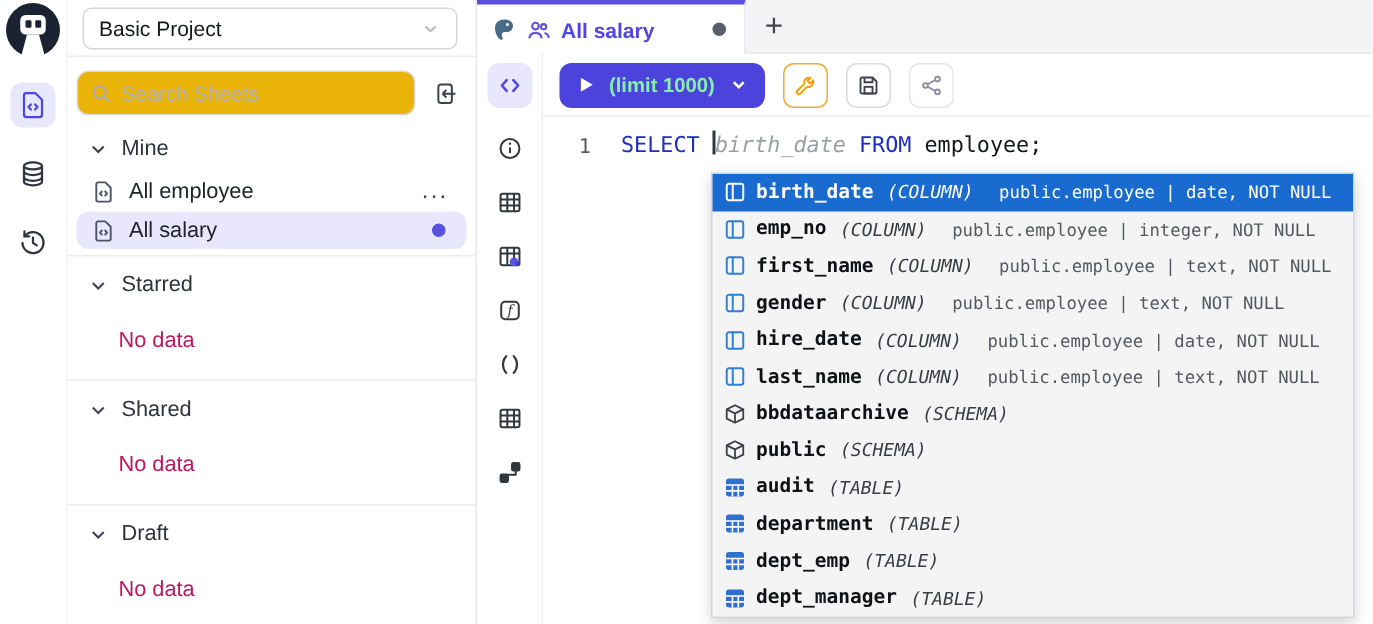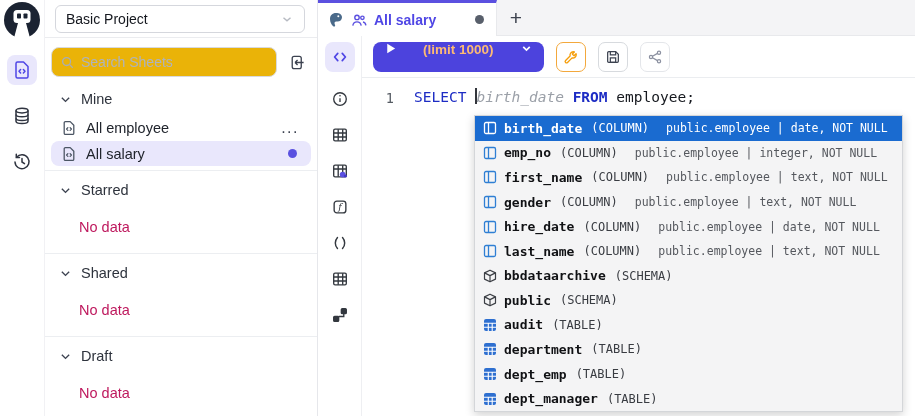--- a/index.html
+++ b/index.html
@@ -39,41 +39,41 @@
   .tab-dot { width:9px; height:9px; border-radius:50%; background:#585f6b; margin-left:auto; }
   .newtab { width:38px; display:flex; align-items:center; justify-content:center; font-size:21px; color:#3f4450; cursor:pointer; font-weight:300; }
 
   .content { flex:1; display:flex; min-height:0; }
   .editor-rail { width:44px; flex:none; border-right:1px solid #eeeff2; display:flex; flex-direction:column; align-items:center; padding-top:6px; background:#fff; }
   .rail2-btn { width:30px; height:30px; flex:none; display:flex; align-items:center; justify-content:center; margin-bottom:6px; color:#33383f; cursor:pointer; }
   .rail2-btn.active { background:var(--accent_light,#e4e1fb); border-radius:8px; color:var(--accent,#5b50e0); margin-bottom:12px; }
 
   .editor-col { flex:1; display:flex; flex-direction:column; min-width:0; }
   .toolbar { height:42px; flex:none; display:flex; align-items:center; gap:8px; padding-left:11px; border-bottom:1px solid #ebedf0; }
-  .run-btn { height:30px; background:var(--run_button,#4c43dd); border:none; border-radius:8px; color:#fdba74; display:flex; gap:26px; padding:0 11px; font-size:13.5px; font-weight:700; font-family:"Liberation Sans",sans-serif; cursor:pointer; }
+  .run-btn { height:30px; background:var(--run_button,#4c43dd); border:none; border-radius:8px; color:#86efac; display:flex; align-items:center; gap:9px; padding:0 11px; font-size:13.5px; font-weight:700; font-family:"Liberation Sans",sans-serif; cursor:pointer; }
   .icon-btn { width:30px; height:30px; border-radius:7px; border:1px solid #d7dade; display:flex; align-items:center; justify-content:center; background:#fff; cursor:pointer; margin-left:4px; }
   .icon-btn.wrench { border-color:#f3a83c; }
   .icon-btn.share { border-color:#e4e6ea; }
 
   .code-area { flex:1; position:relative; font-family:"DejaVu Sans Mono", monospace; }
   .code-line { display:flex; padding-top:9px; padding-left:14px; font-size:14.5px; line-height:20px; }
   .gutter { width:18px; text-align:right; color:#555b63; margin-right:20px; font-size:13.5px; padding-top:1px; }
   .tok-kw { color:var(--keyword_blue,#1d2cc4); }
   .tok-ghost { color:#9ba0a8; font-style:italic; }
   .tok-plain { color:#15181e; }
   .cursor { display:inline-block; width:1.5px; height:16px; background:#33363c; vertical-align:-2px; }
 
   
   #autocomplete { position:absolute; left:474px; top:115px; width:429px; background:#f4f4f5; border:1px solid #d4d6d9; box-shadow:0 3px 9px rgba(0,0,0,.18); z-index:10; font-family:"DejaVu Sans Mono", monospace; }
   .ac-row { display:flex; align-items:center; height:24.58px; padding:0 8px; gap:7px; white-space:nowrap; overflow:hidden; cursor:pointer; }
   .ac-row.selected { background:var(--selection_blue,#1a6bd0); }
   .ac-icon { width:14px; height:14px; flex:none; display:flex; align-items:center; color:#2f7fd4; }
   .ac-icon.schema { color:#3c3f45; }
   .ac-label { font-size:13px; font-weight:bold; color:#101114; }
-  .ac-kind { font-size:12px; color:#393c42; margin-left:2px; }
+  .ac-kind { font-size:12px; color:#393c42; margin-left:2px;font-style:italic; }
   .ac-detail { font-size:11.5px; color:#55585e; margin-left:10px; }
   .ac-row.selected .ac-label, .ac-row.selected .ac-kind, .ac-row.selected .ac-detail { color:#fff; }
   .ac-row.selected .ac-icon { color:#fff; }
   svg { display:block; }
 </style>
 </head>
 <body>
 
 <div id="app">
 
@@ -325,21 +325,21 @@
                   <circle cx="13.5" cy="13.8" r="1.8"></circle>
                   <path d="M6.2 8.1l5.6-3.2M6.2 9.9l5.6 3.2"></path>
                 </svg>
             </span>
           </div>
         </div>
 
         <div class="code-area">
           <div class="code-line">
             <div class="gutter">1</div>
-            <div><span class="tok-kw" style="white-space: pre;">SELECT </span><span class="cursor"></span><span class="tok-ghost" style="white-space: pre;">birth_date </span><span class="tok-kw" style="white-space: pre; font-weight: bold;">FROM </span><span class="tok-plain" style="white-space: pre;">employee;</span></div>
+            <div><span class="tok-kw" style="white-space: pre;">SELECT </span><span class="cursor"></span><span class="tok-ghost" style="white-space: pre;">birth_date </span><span class="tok-kw" style="white-space: pre;">FROM </span><span class="tok-plain" style="white-space: pre;">employee;</span></div>
           </div>
         </div>
       </div>
     </div>
   </div>
 
   <div id="autocomplete">
       <div class="ac-row selected">
         <span class="ac-icon">
           <svg width="14" height="14" viewBox="0 0 14 14" fill="none" stroke="currentColor" stroke-width="1.3">

